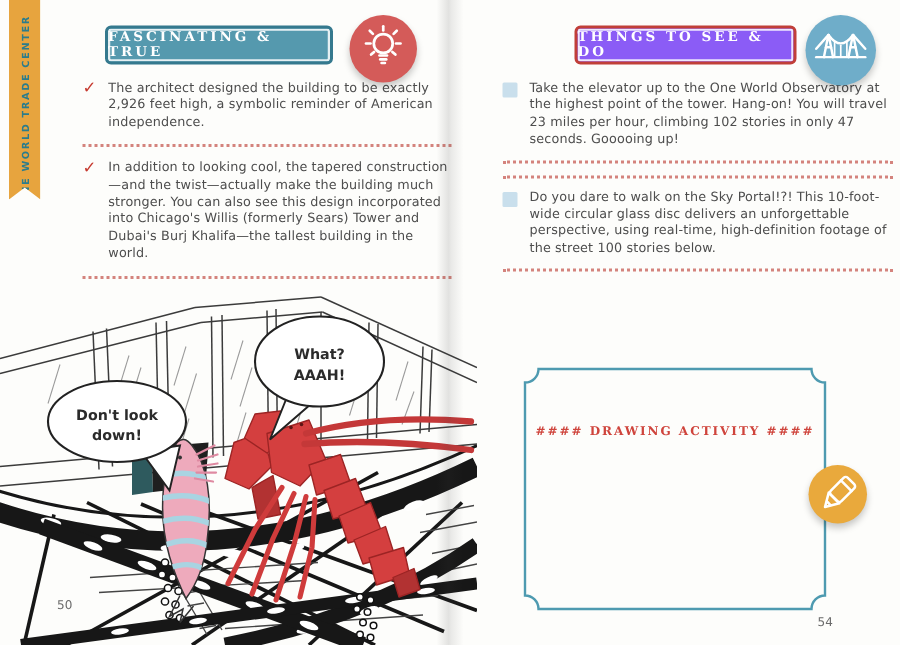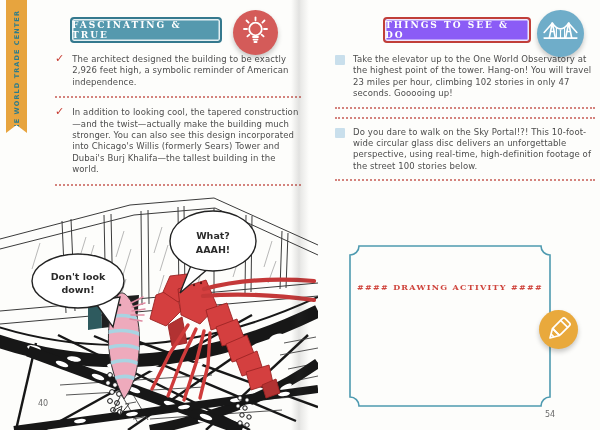--- a/index.html
+++ b/index.html
@@ -351,16 +351,16 @@
     <text class="bubble-text" x="78" y="100" text-anchor="middle">down!</text>
   </g>
   <g>
     <polygon points="192,70 180,100 210,74" fill="#ffffff" stroke="#222" stroke-width="1.3"></polygon>
     <ellipse cx="213" cy="48" rx="43" ry="30" fill="#ffffff" stroke="#222" stroke-width="1.4"></ellipse>
     <text class="bubble-text" x="213" y="46" text-anchor="middle">What?</text>
     <text class="bubble-text" x="213" y="60" text-anchor="middle">AAAH!</text>
   </g>
 </svg>
 
-<div class="pagenum pn-left">40</div>
+<div class="pagenum pn-left">50</div>
 <div class="pagenum pn-right">54</div>
 
 <div class="gutter"></div>
 
 </body></html>

